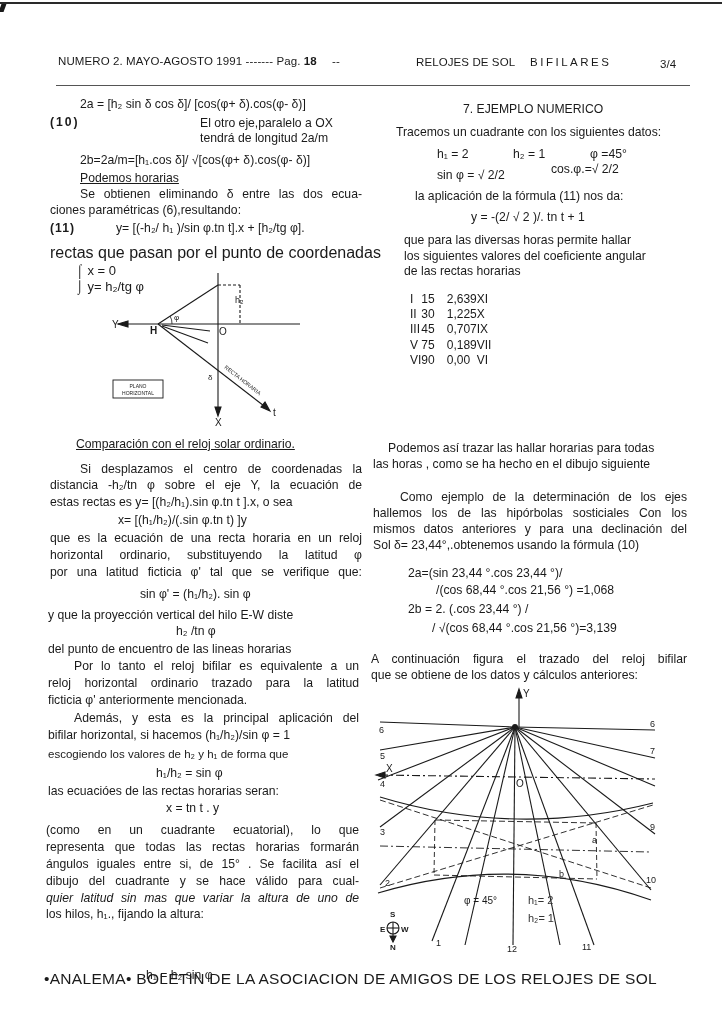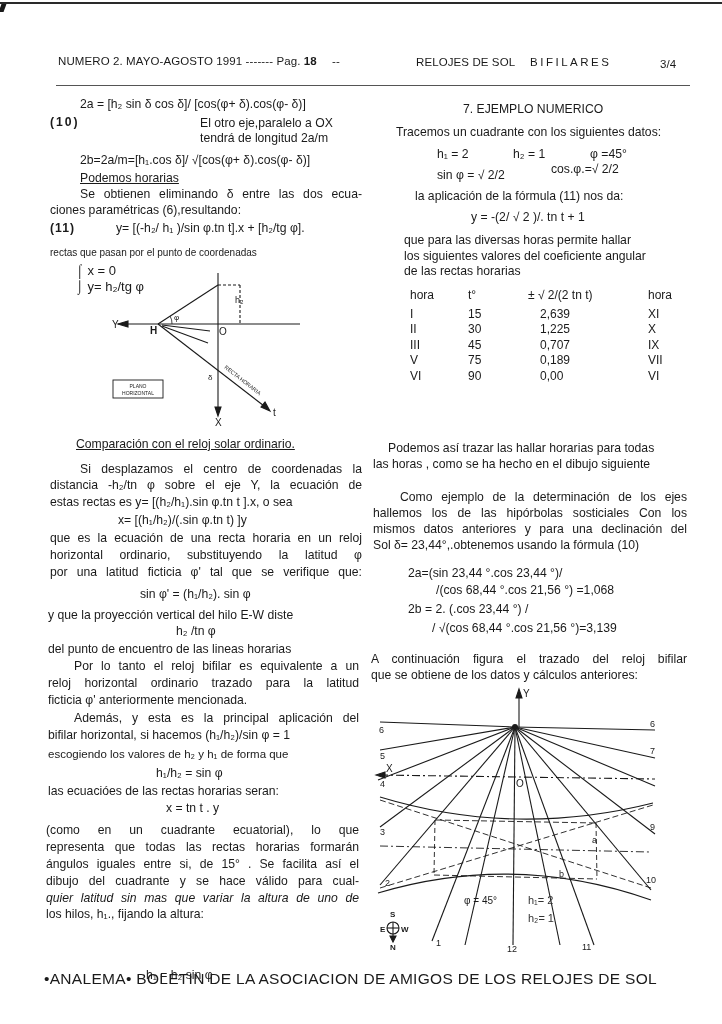--- a/index.html
+++ b/index.html
@@ -40,21 +40,21 @@
 <div class="abs txt" style="left:80px; top:96px;">2a = [h₂ sin δ cos δ]/  [cos(φ+ δ).cos(φ- δ)]</div>
 <div class="abs txt b" style="left:50px; top:114px; letter-spacing:2px;">(10)</div>
 <div class="abs txt" style="left:200px; top:115px;">El otro eje,paralelo a OX</div>
 <div class="abs txt" style="left:200px; top:130px;">tendrá de longitud 2a/m</div>
 <div class="abs txt" style="left:80px; top:152px;">2b=2a/m=[h₁.cos δ]/  √[cos(φ+ δ).cos(φ- δ)]</div>
 <div class="abs txt u" style="left:80px; top:170px;">Podemos horarias</div>
 <div class="abs txt just" style="left:80px; top:186px; width:282px;">Se obtienen eliminando δ entre las dos ecua-</div>
 <div class="abs txt" style="left:50px; top:202px;">ciones paramétricas (6),resultando:</div>
 <div class="abs txt b" style="left:50px; top:220px; letter-spacing:1px;">(11)</div>
 <div class="abs txt" style="left:116px; top:220px;">y= [(-h₂/ h₁ )/sin φ.tn t].x + [h₂/tg φ].</div>
-<div class="abs txt" style="left:50px; top:244px; font-size:10px;">rectas que pasan por el punto de coordenadas</div>
+<div class="abs txt" style="left:50px; top:244px; font-size:16px;">rectas que pasan por el punto de coordenadas</div>
 <div class="abs txt" style="left:76px; top:262px; font-size:13px;">⌠ <span>x = 0</span></div>
 <div class="abs txt" style="left:76px; top:278px; font-size:13px;">⌡ <span>y= h₂/tg φ</span></div>
 
 <svg style="left:0; top:0;" width="722" height="1024">
   <g stroke="#1a1a1a" stroke-width="1.1" fill="none">
 
     <line x1="118" y1="324" x2="300" y2="324"></line>
     <polygon points="118,324 128,321 128,327" fill="#1a1a1a"></polygon>
 
     <line x1="218" y1="273" x2="218" y2="414"></line>
@@ -127,26 +127,20 @@
 <div class="abs txt" style="left:437px; top:167px;">sin φ = √ 2/2</div>
 <div class="abs txt" style="left:551px; top:161px;text-align:right;">cos.φ.=√ 2/2</div>
 <div class="abs txt" style="left:415px; top:188px;">la aplicación de la fórmula (11) nos da:</div>
 <div class="abs txt" style="left:471px; top:209px;">y = -(2/ √ 2 )/.  tn  t  +  1</div>
 <div class="abs txt" style="left:404px; top:232px;">que para las diversas horas permite hallar</div>
 <div class="abs txt" style="left:404px; top:248px;">los siguientes valores del coeficiente angular</div>
 <div class="abs txt" style="left:404px; top:263px;">de las rectas horarias</div>
 
 <table class="hours">
   <tbody>
-      <tr>
-    <th style="width:58px;">hora</th>
-    <th style="width:60px;">t°</th>
-    <th style="width:120px;">± √ 2/(2  tn  t)</th>
-    <th>hora</th>
-  </tr>
   <tr style="height:4px;">
         <td colspan="4" style="height:4px;"></td>
       </tr>
   <tr>
         <td>I</td>
         <td>15</td>
         <td style="padding-left:12px;">2,639</td>
         <td>XI</td>
       </tr>
   <tr>

